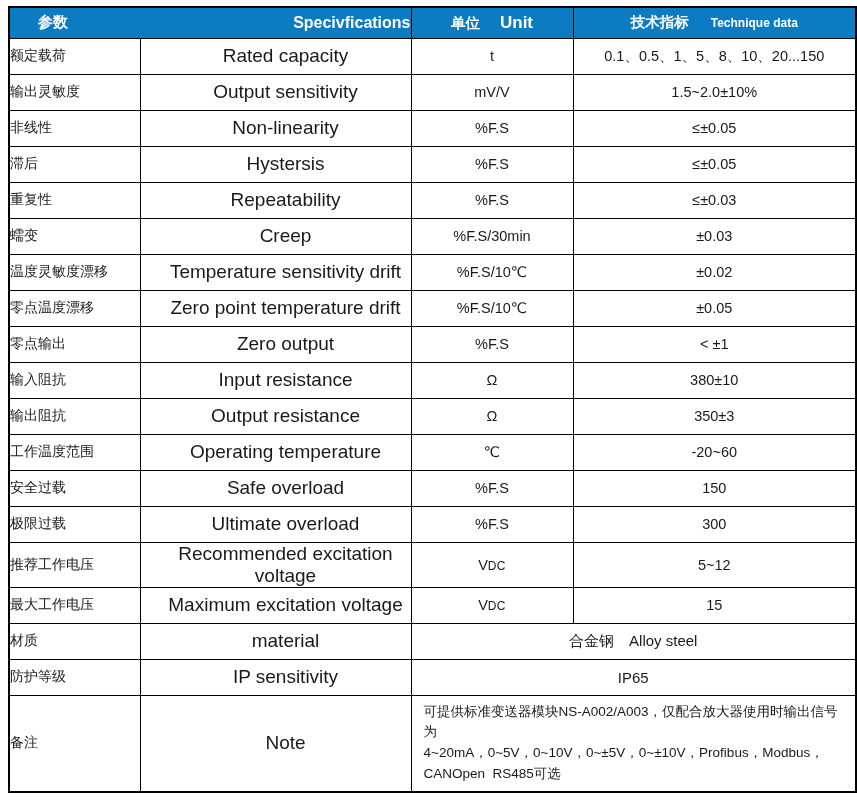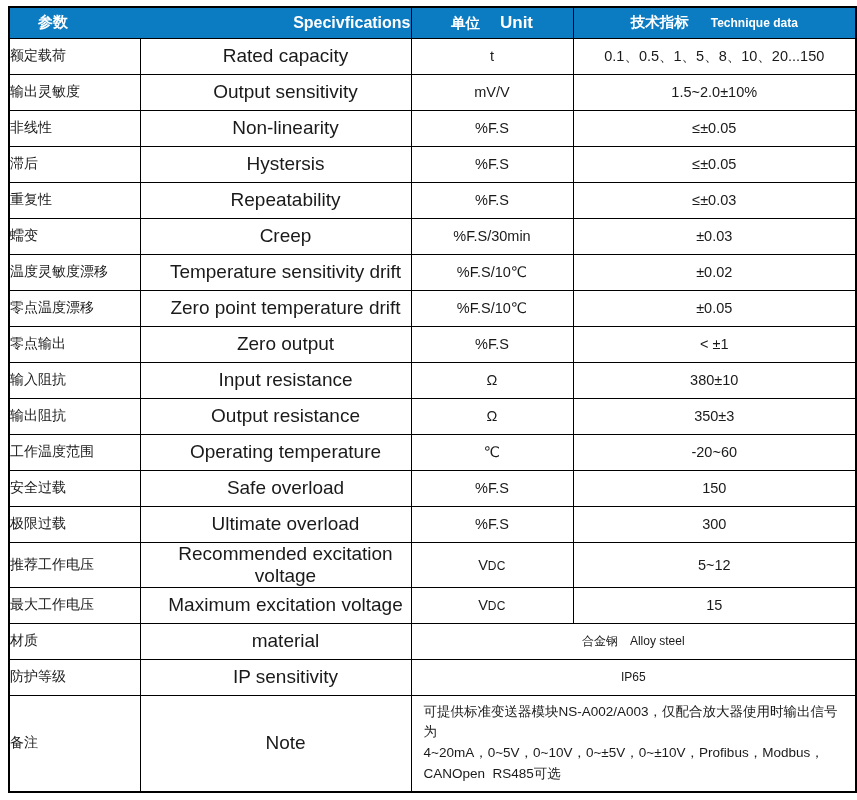--- a/index.html
+++ b/index.html
@@ -42,21 +42,21 @@
   .hdr-zh{font-size:14.5px;}
   .hdr-en{font-size:17px;margin-left:20px;}
   .hdr-en2{font-size:12px;margin-left:22px;}
   
   tr.r{height:36px;}
   tr.note-r{height:76px;}
   td.c1{text-align:left;font-size:14px;}
   td.c2{text-align:center;padding-left:20px;font-size:19px;}
   td.c3{text-align:center;font-size:14.5px;}
   td.c4{text-align:center;font-size:14.5px;margin-top:8px;}
-  td.cm{text-align:center;font-size:12px;}
+  td.cm{text-align:center;font-size:15px;}
   .unit-sub{font-size:12px;letter-spacing:.3px;}
   td.note-cell{
     text-align:left;vertical-align:middle;
     padding:6px 10px 6px 12px;
   }
   .note-text{
     display:block;
     white-space:pre-wrap;
     font-size:13.5px;
     line-height:1.55;

